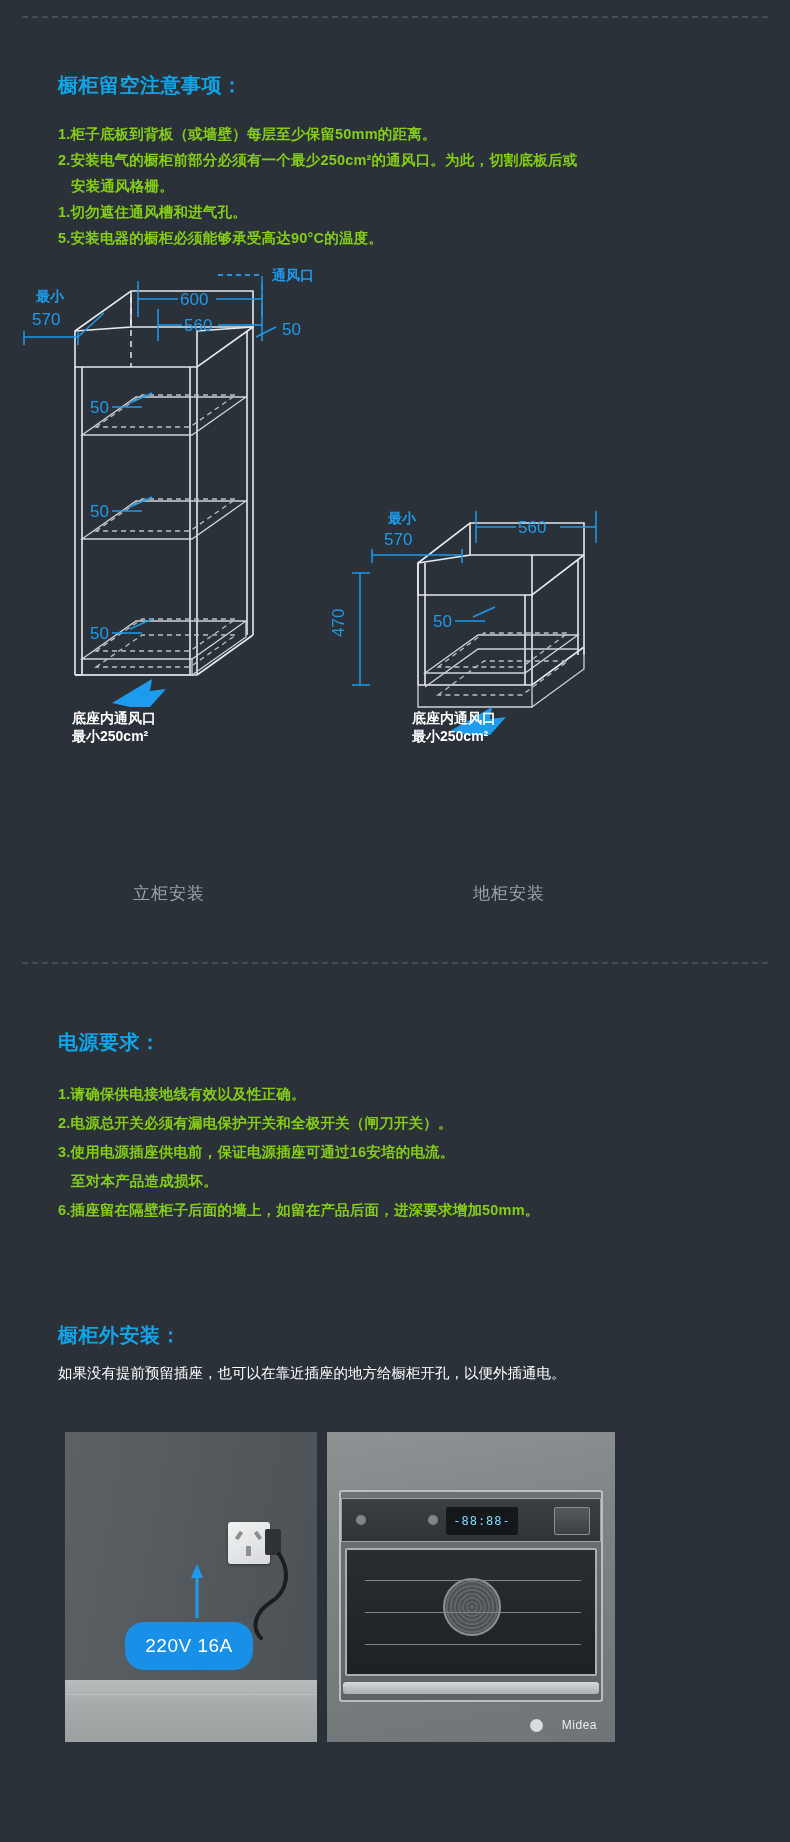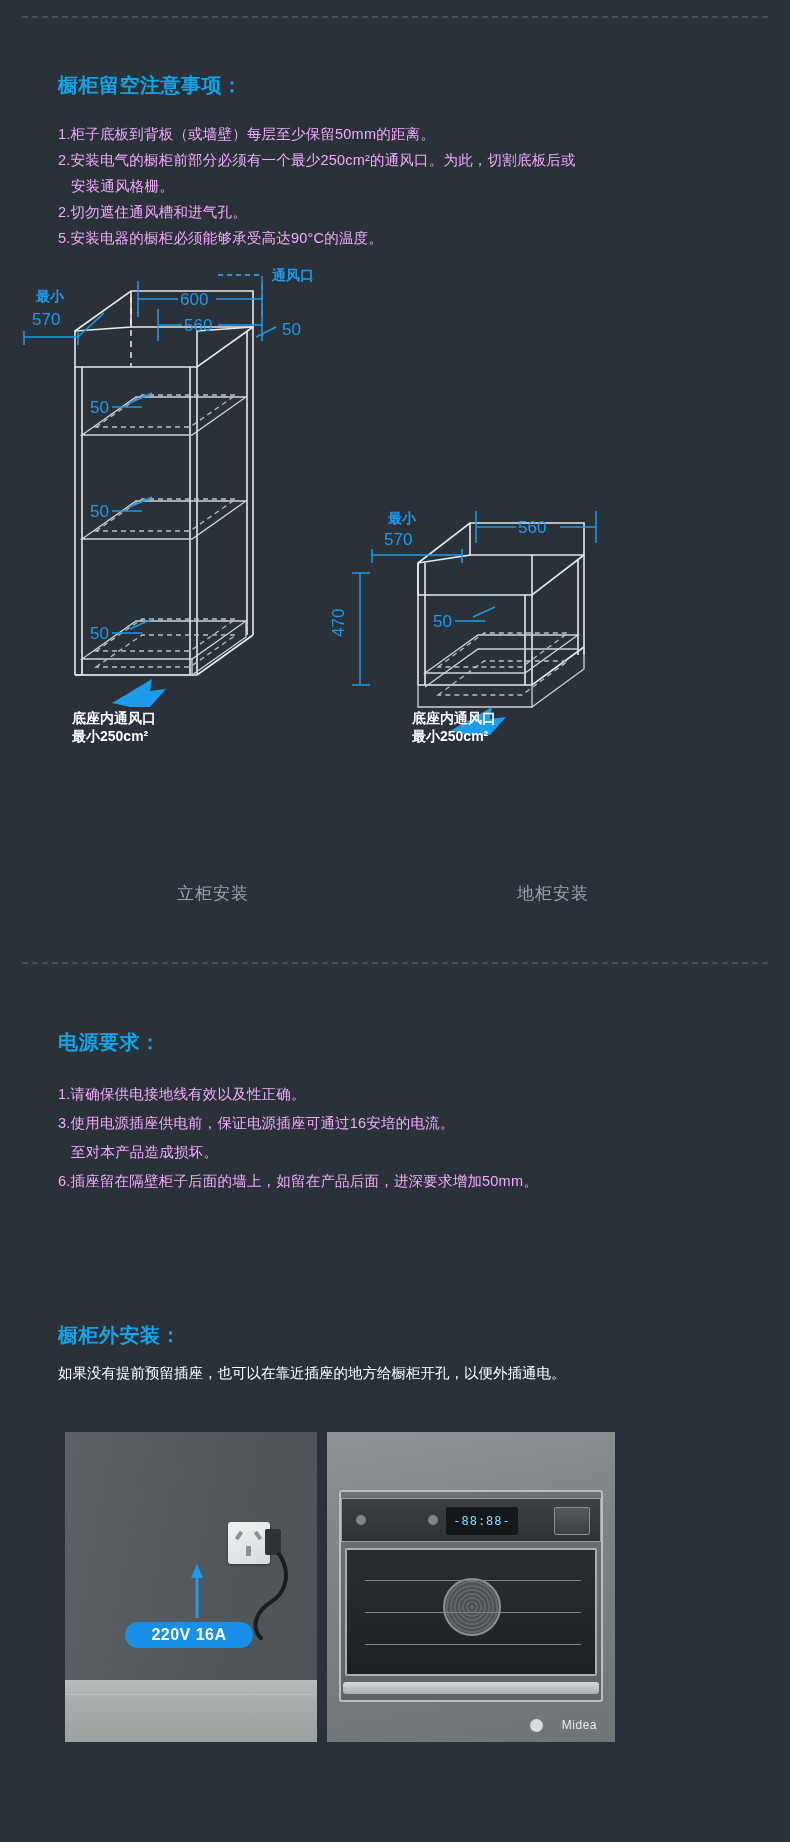--- a/index.html
+++ b/index.html
@@ -28,23 +28,24 @@
 
   
   .sec-heading {
     font-size: 20px;
     font-weight: bold;
     color: #0ea5e9;
     letter-spacing: 0.5px;
   }
   .body-line {
     font-size: 14.5px;
-    color: #f0abfc;
+    color: #84cc16;
     line-height: 26px;
     letter-spacing: 0.2px;
+    font-weight: bold;
   }
   .body-line.indent { padding-left: 13px; }
 
   #section-cabinet-clearance {
     position: absolute;
     left: 58px;
     top: 72px;
     width: 660px;
   }
   #section-cabinet-clearance .sec-heading { margin-bottom: 22px; }
@@ -55,21 +56,20 @@
     left: 0; top: 255px;
     width: 790px; height: 660px;
   }
   #diagram-area svg { display:block; }
 
   .cap {
     position: absolute;
     font-size: 17px;
     color: #9aa3ad;
     letter-spacing: 1px;
-    margin-left: 44px;
   }
   #caption-tall { left: 133px; top: 882px; }
   #caption-base { left: 473px; top: 882px; }
 
   
   #section-power {
     position: absolute;
     left: 58px;
     top: 1029px;
     width: 680px;
@@ -138,26 +138,26 @@
     position:absolute; left:200px; top:97px; width:16px; height:26px;
     background:#2f3336; border-radius:2px;
   }
   .cord {
     position:absolute; left:0; top:0; width:260px; height:310px;
     pointer-events:none;
   }
 
   .arrow-callout {
     position:absolute; left:60px; top:190px;
-    width:128px; height:26px;
+    width:128px; height:48px;
     background:#1890e8;
     border-radius:19px;
     color:#fff;
-    font-size:16px;
-    font-weight:bold;
+    font-size:19px;
+    font-weight:normal;
     display:flex; align-items:center; justify-content:center;
     letter-spacing:0.5px;
   }
 
   
   .oven-frame {
     position:absolute; left:12px; top:58px; width:264px; height:212px;
     background: linear-gradient(180deg,#6c7174 0%, #5e6366 100%);
     border:2px solid #b9bec1;
     border-radius:3px;
@@ -217,21 +217,21 @@
 
 <div class="page">
 
   <div class="divider top"></div>
 
   <div id="section-cabinet-clearance">
     <div class="sec-heading">橱柜留空注意事项：</div>
     <div class="body-line">1.柜子底板到背板（或墙壁）每层至少保留50mm的距离。</div>
     <div class="body-line">2.安装电气的橱柜前部分必须有一个最少250cm²的通风口。为此，切割底板后或</div>
     <div class="body-line indent">安装通风格栅。</div>
-    <div class="body-line">2.切勿遮住通风槽和进气孔。</div>
+    <div class="body-line">1.切勿遮住通风槽和进气孔。</div>
     <div class="body-line">5.安装电器的橱柜必须能够承受高达90°C的温度。</div>
   </div>
 
   <div id="diagram-area">
     <svg width="790" height="660" viewBox="0 0 790 660">
       <defs>
         <style>
           .wl { fill:none; stroke:#e6e9ec; stroke-width:1.6; }
           .wl2 { fill:none; stroke:#cfd4d9; stroke-width:1.3; }
           .dsh { fill:none; stroke:#e6e9ec; stroke-width:1.5; stroke-dasharray:6 5; }
@@ -387,20 +387,21 @@
   </div>
 
   <div class="cap" id="caption-tall">立柜安装</div>
   <div class="cap" id="caption-base">地柜安装</div>
 
   <div class="divider mid"></div>
 
   <div id="section-power">
     <div class="sec-heading">电源要求：</div>
     <div class="body-line">1.请确保供电接地线有效以及性正确。</div>
+    <div class="body-line">2.电源总开关必须有漏电保护开关和全极开关（闸刀开关）。</div>
     <div class="body-line">3.使用电源插座供电前，保证电源插座可通过16安培的电流。</div>
     <div class="body-line indent">至对本产品造成损坏。</div>
     <div class="body-line">6.插座留在隔壁柜子后面的墙上，如留在产品后面，进深要求增加50mm。</div>
   </div>
 
   <div id="section-outside">
     <div class="sec-heading">橱柜外安装：</div>
     <div class="sub">如果没有提前预留插座，也可以在靠近插座的地方给橱柜开孔，以便外插通电。</div>
   </div>
 

